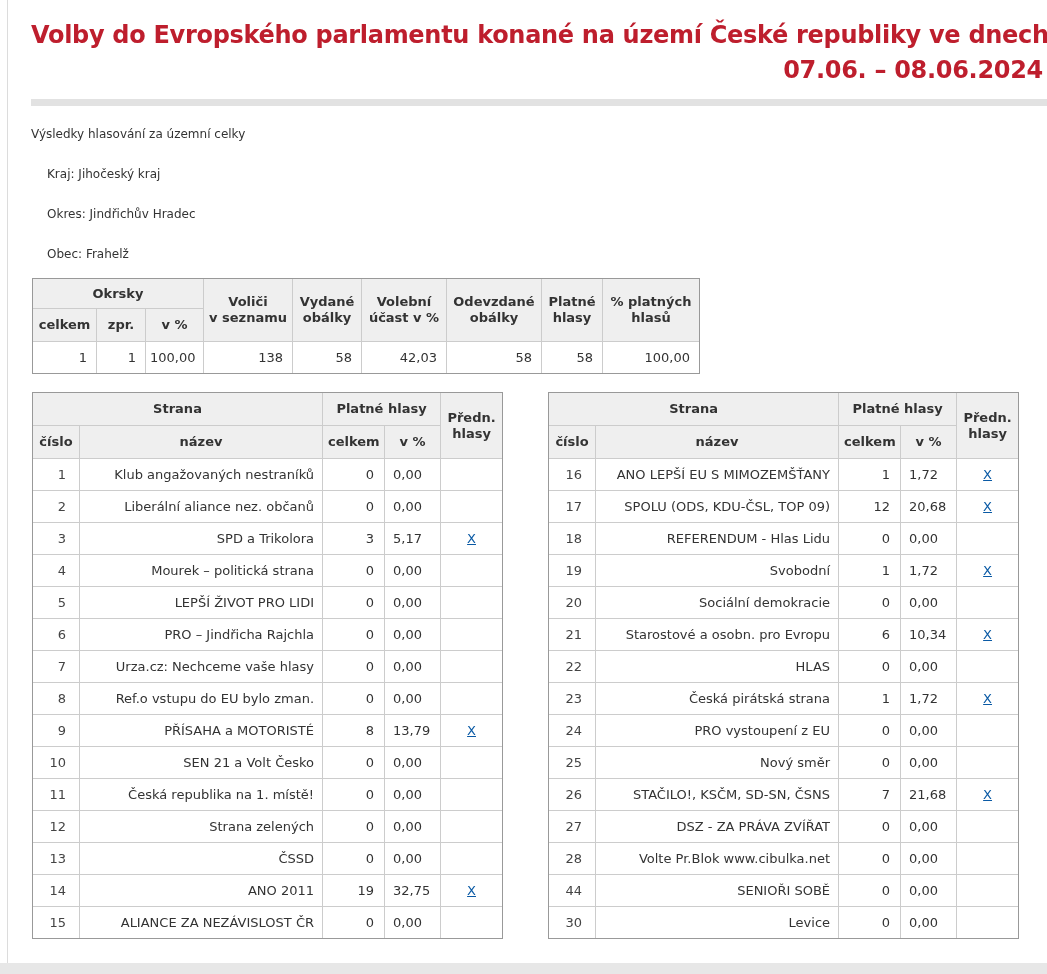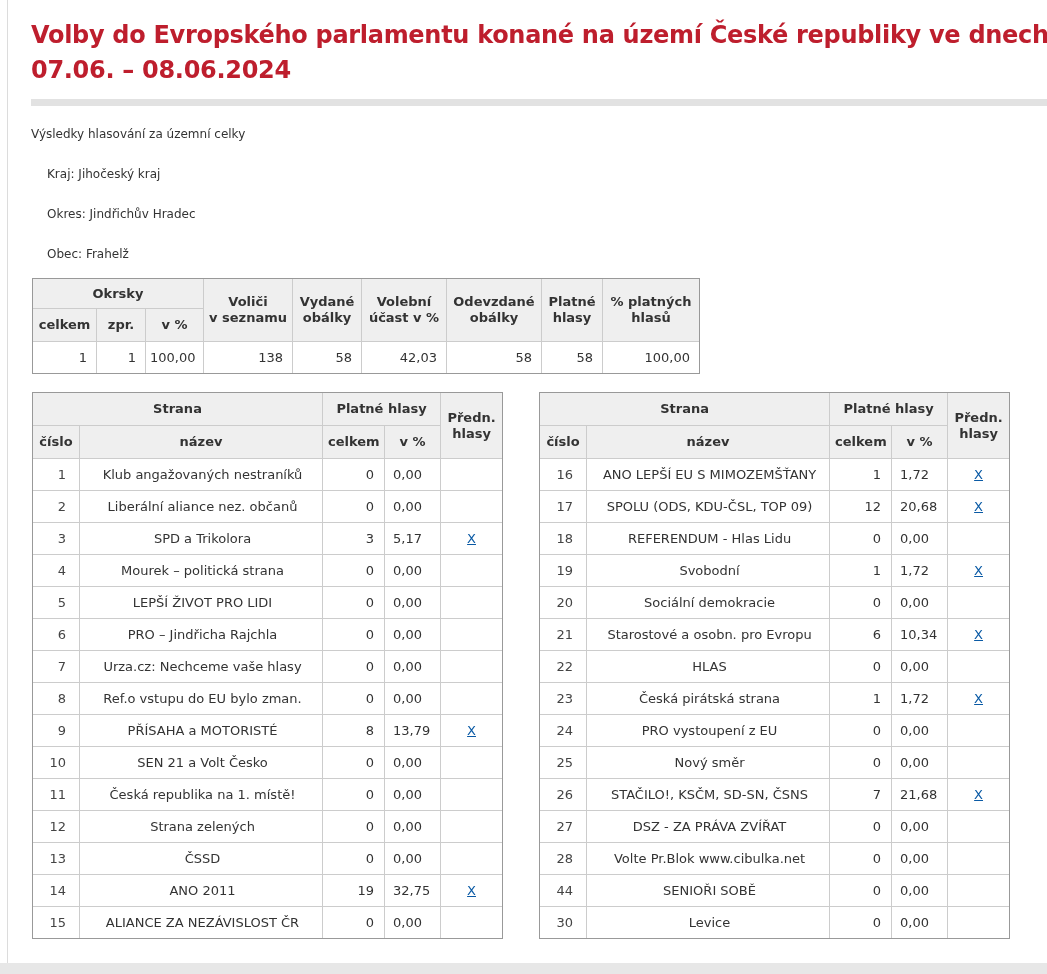--- a/index.html
+++ b/index.html
@@ -10,20 +10,21 @@
     font-family:"DejaVu Sans","Liberation Sans",sans-serif;
   }
   .page {
     margin-left:7px; border-left:1px solid #dcdcdc;
     min-height:963px; padding:0 0 0 23px;
   }
   .page-title {
     margin:0; padding-top:18px; padding-right:4px;
     color:#be1e2d; font-size:24px; font-weight:bold; line-height:35px;
     letter-spacing:-0.3px;
+    text-align:right;
   }
   .page-title span { display:block; white-space:nowrap; }
   .title-divider { height:7px; background:#e2e2e2; margin-top:11px; }
   .subtitle { font-size:12px; font-weight:normal; margin:21px 0 0 0; color:#333; }
   .loc-line { font-size:12px; margin:26px 0 0 16px; }
   table {
     border-collapse:collapse; table-layout:fixed;
     outline:1px solid #999; outline-offset:-1px;
     font-size:13px; color:#333;
   }
@@ -33,27 +34,27 @@
     vertical-align:middle; line-height:16px; padding:4px 5px;
     white-space:pre-line;
   }
   td { background:#fff; vertical-align:middle; }
   
   .summary-table { width:667px; margin:17px 0 0 1px; }
   .sum-th-top { height:30px; }
   .sum-th-sub { height:33px; }
   .summary-table td { height:32px; text-align:right; padding:5px 9px 5px 4px; }
   
-  .tables-row { display:flex; gap:36px; margin:18px 0 0 1px; }
+  .tables-row { display:flex; gap:45px; margin:18px 0 0 1px; }
   .party-table { width:470px; }
   .pt-th-top { height:33px; }
   .pt-th-sub { height:33px; }
   .party-table td { height:32px; padding:5px 8px; }
   td.td-num  { text-align:right; padding-right:13px; color:#444; }
-  td.td-name { text-align:center;  padding-left:11px; }
+  td.td-name { text-align:right;  padding-left:11px; }
   td.td-votes{ text-align:right; padding-right:10px; }
   td.td-pct  { text-align:left; padding-right:10px; }
   td.td-pref { text-align:center; }
   a.pref-link { color:#0a5aa5; text-decoration:underline; }
   .bottom-bar {
     position:absolute; left:0; bottom:0; width:1047px; height:11px;
     background:#e7e7e7;
   }
 </style>
 </head>

